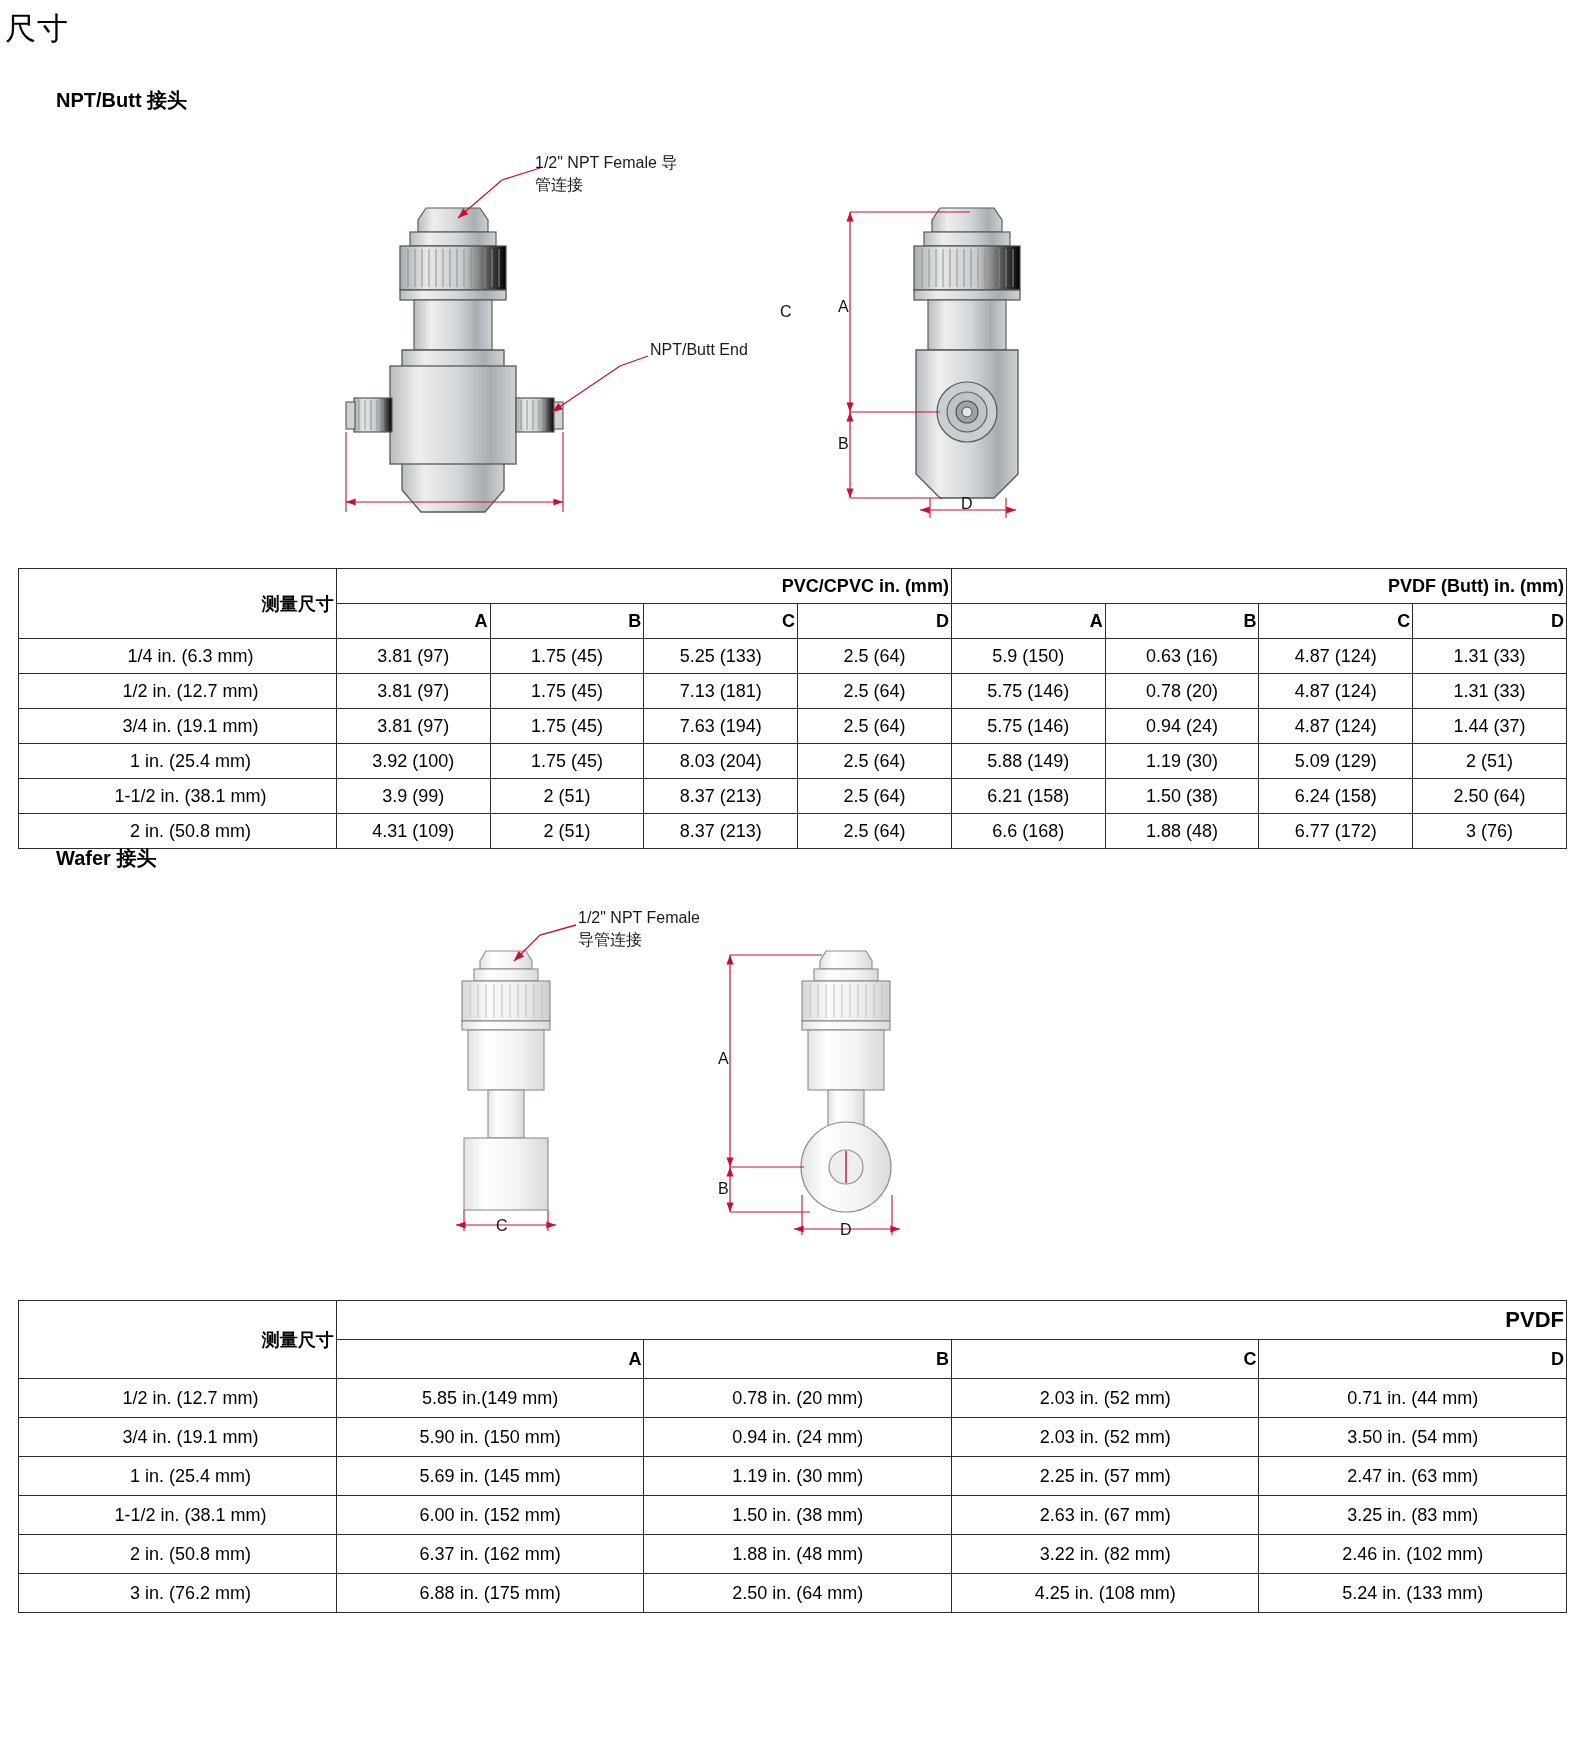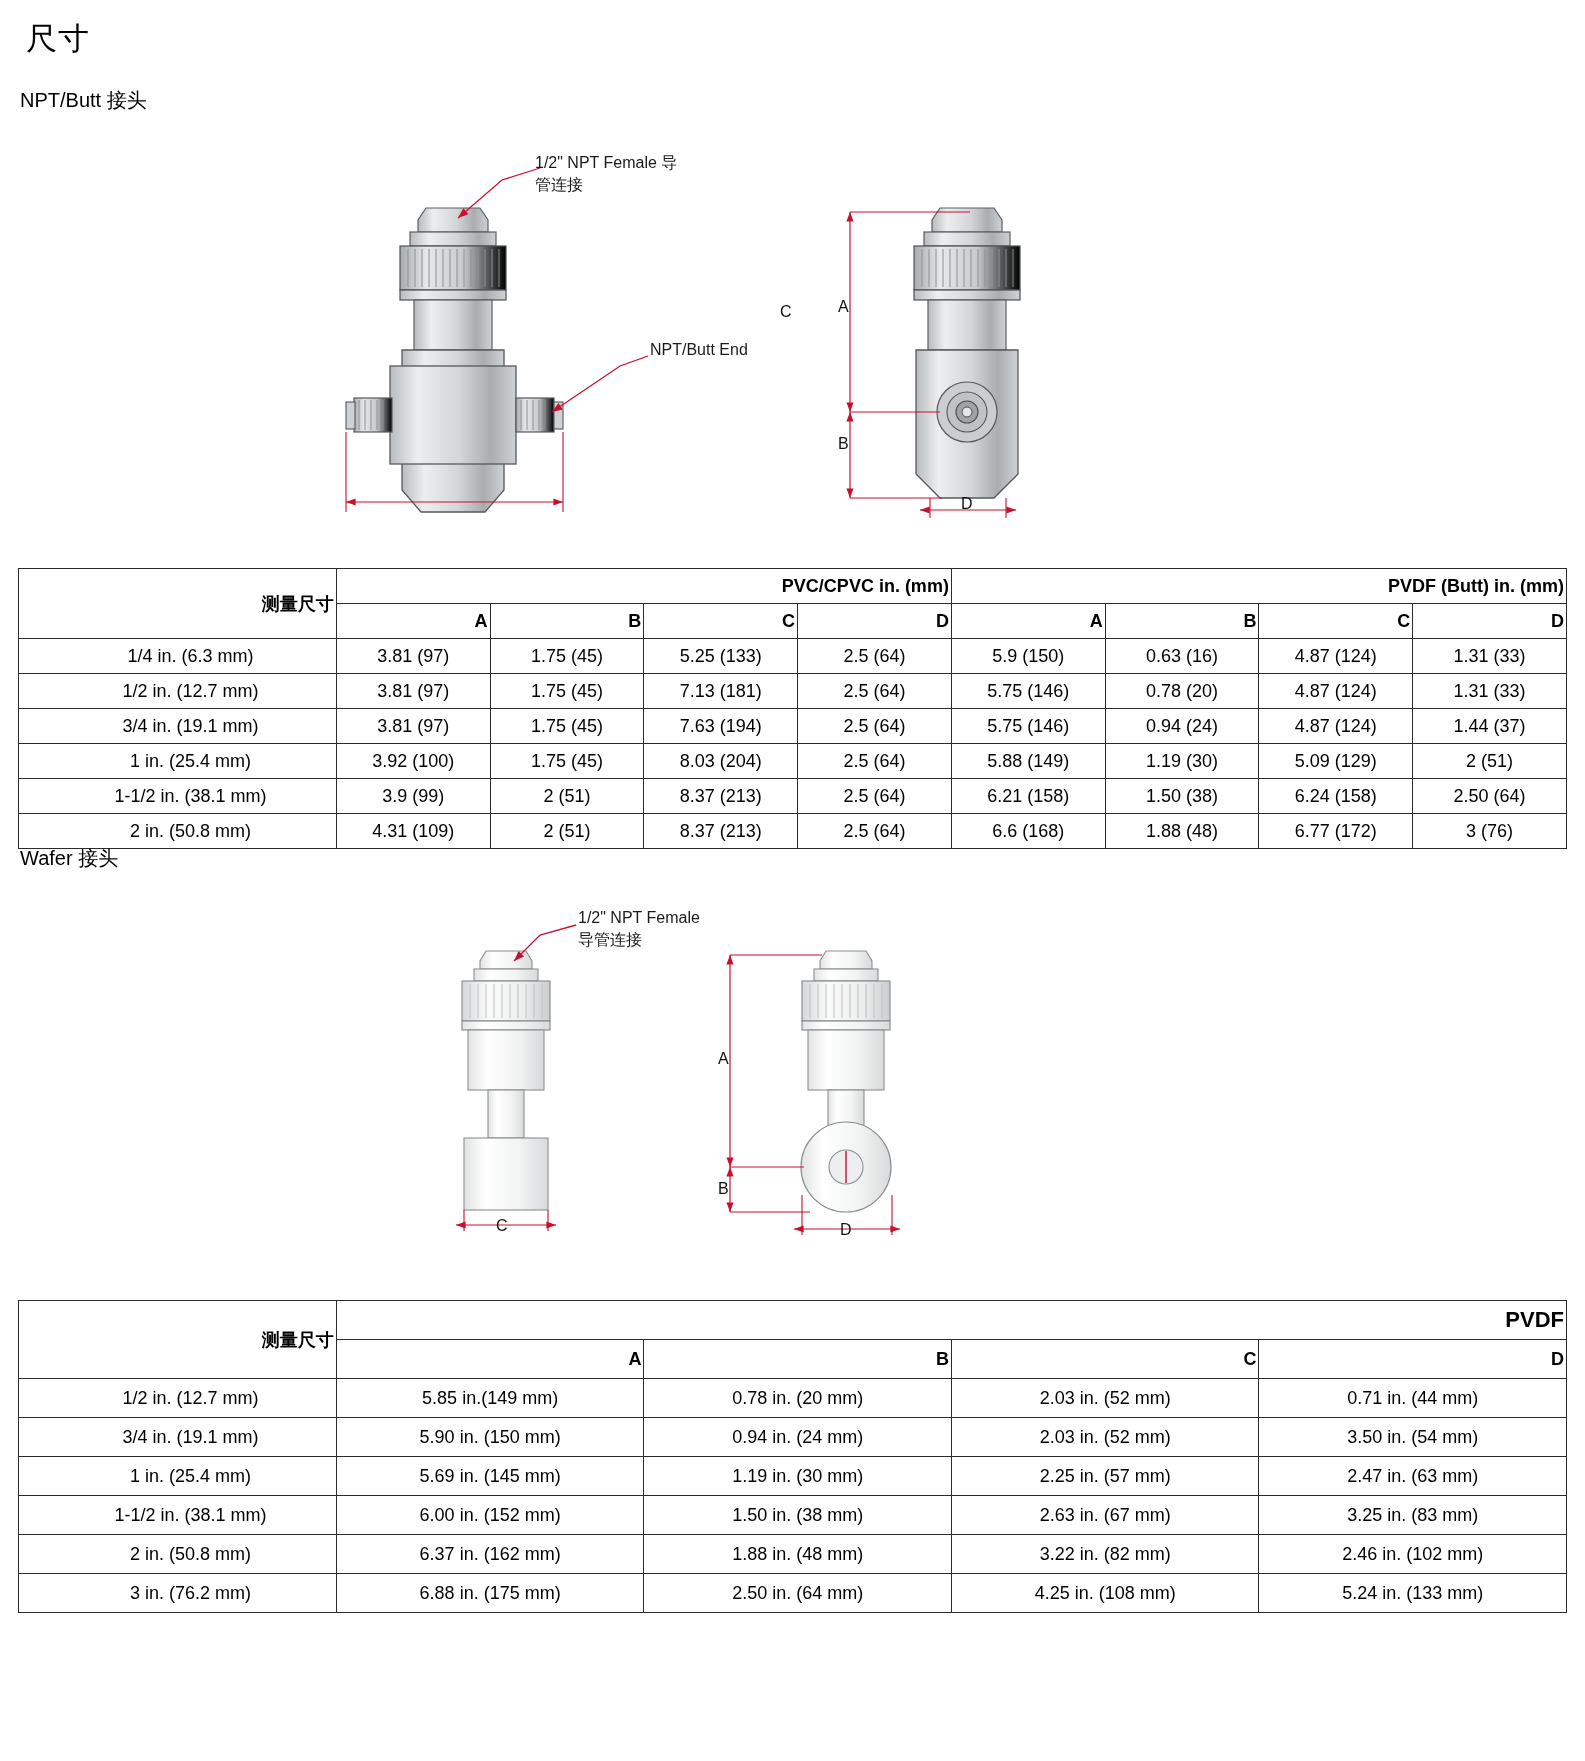--- a/index.html
+++ b/index.html
@@ -16,31 +16,31 @@
     overflow: hidden;
   }
   .page {
     position: relative;
     width: 1585px;
     height: 1761px;
     padding: 0;
   }
   .h1 {
     position: absolute;
-    left: 26px;
+    left: 5px;
     top: 8px;
     font-size: 31px;
     font-weight: 400;
     letter-spacing: 1px;
-    margin-top: 10px;
   }
   .h2 {
     position: absolute;
     font-size: 20px;
-    font-weight: normal;
+    font-weight: bold;
+    margin-left: 36px;
   }
   .h2-npt { left: 20px; top: 87px; }
   .h2-wafer { left: 20px; top: 845px; }
 
   
   .fig {
     position: absolute;
   }
   .fig-npt { left: 330px; top: 140px; width: 800px; height: 400px; }
   .fig-wafer { left: 430px; top: 895px; width: 620px; height: 380px; }

